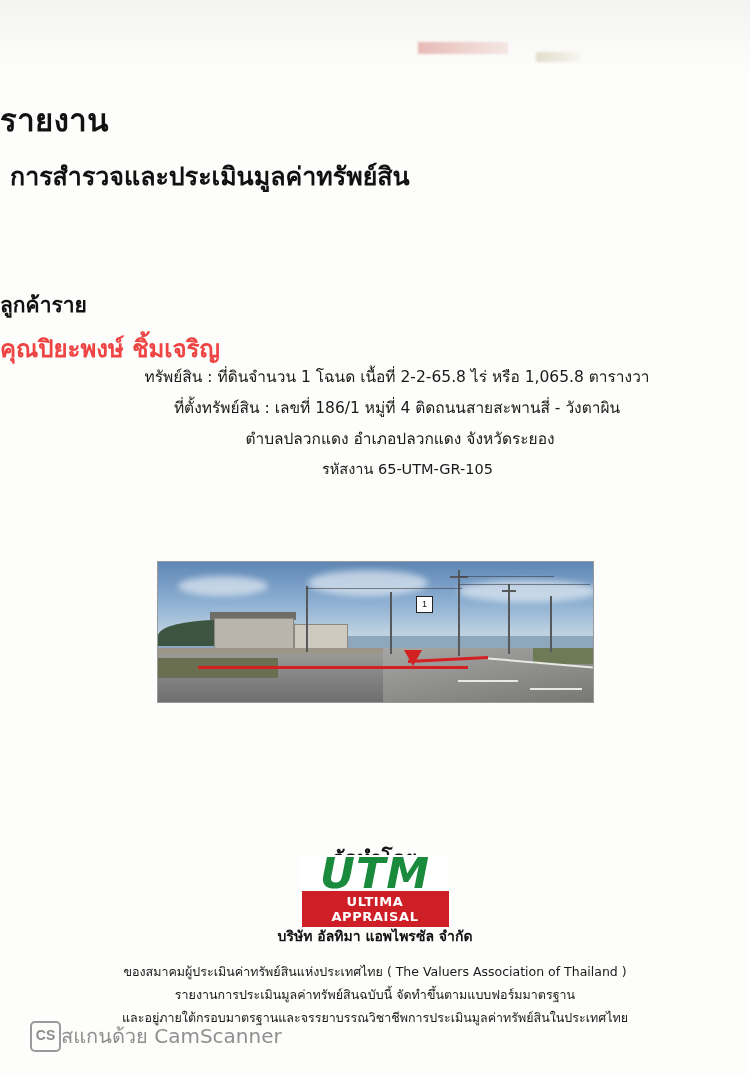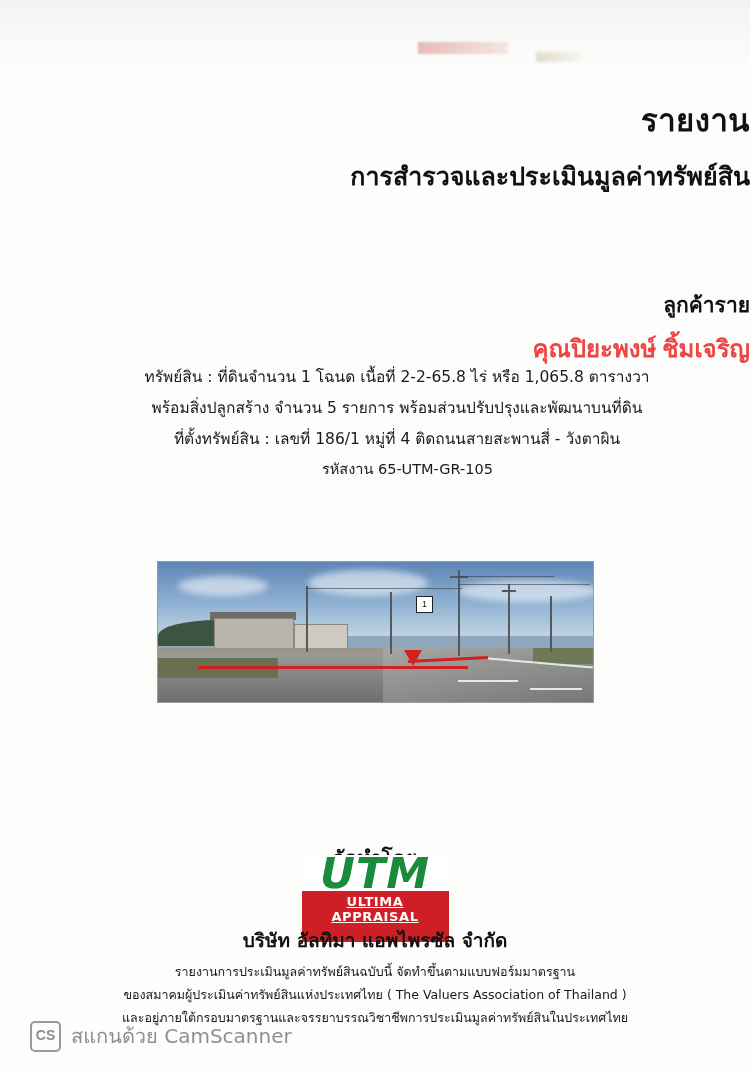--- a/index.html
+++ b/index.html
@@ -47,21 +47,21 @@
     background: linear-gradient(90deg, rgba(150,130,60,0.25), rgba(150,130,60,0.05));
     filter: blur(1.4px);
     pointer-events: none;
   }
 
   .title-block {
     position: absolute;
     top: 100px;
     left: 0;
     right: 0;
-    text-align: right;
+    text-align: left;
   }
   .title-main {
     font-size: 31px;
     font-weight: bold;
     letter-spacing: 0.5px;
     color: #111;
     line-height: 1.35;
   }
   .title-sub {
     font-size: 25px;
@@ -70,22 +70,21 @@
     margin-top: 18px;
     line-height: 1.35;
     padding-left: 10px;
   }
 
   .client-block {
     position: absolute;
     top: 288px;
     left: 0;
     right: 0;
-    text-align: right;
-    font-family: Liberation Serif, serif;
+    text-align: left;
   }
   .client-label {
     font-size: 21px;
     font-weight: bold;
     color: #111;
   }
   .client-name {
     font-size: 24px;
     font-weight: bold;
     color: #ef4444;
@@ -339,53 +338,51 @@
     width: 26px;
     height: 38px;
     background: #cf1f26;
   }
   .logo-bottom {
     background: #cf1f26;
     color: #ffffff;
     font-size: 13px;
     font-weight: bold;
     letter-spacing: 0.6px;
-    padding: 3px 0 18px;
+    padding: 3px 0 3px;
     font-family: "DejaVu Sans", sans-serif;
-    text-decoration: underline;
   }
 
   .company {
     position: absolute;
     top: 925px;
     left: 0;
     right: 0;
     text-align: center;
-    font-size: 19px;
+    font-size: 14px;
     font-weight: bold;
     color: #111;
   }
   .footnotes {
     position: absolute;
     top: 960px;
     left: 0;
     right: 0;
     text-align: center;
     font-size: 12.5px;
     line-height: 1.85;
     color: #1a1a1a;
   }
 
   .camscanner {
     position: absolute;
     left: 30px;
     bottom: 22px;
     display: flex;
     align-items: center;
-    gap: 10px;
     color: #8c8c8c;
   }
   .cs-badge {
     width: 27px;
     height: 27px;
     border: 2px solid #9a9a9a;
     border-radius: 5px;
     color: #8c8c8c;
     font-size: 14px;
     font-weight: bold;
@@ -412,22 +409,22 @@
     <div class="title-sub">การสำรวจและประเมินมูลค่าทรัพย์สิน</div>
   </div>
 
   <div class="client-block">
     <div class="client-label">ลูกค้าราย</div>
     <div class="client-name">คุณปิยะพงษ์  ชิ้มเจริญ</div>
   </div>
 
   <div class="details">
     <div class="line">ทรัพย์สิน : ที่ดินจำนวน  1  โฉนด  เนื้อที่  2-2-65.8  ไร่ หรือ 1,065.8 ตารางวา</div>
-    <div class="line">พร้อมสิ่งปลูกสร้าง  จำนวน  5  รายการ  พร้อมส่วนปรับปรุงและพัฒนาบนที่ดิน</div>
     <div class="line">ที่ตั้งทรัพย์สิน : เลขที่ 186/1  หมู่ที่  4  ติดถนนสายสะพานสี่ - วังตาผิน</div>
+    <div class="line indent">ตำบลปลวกแดง  อำเภอปลวกแดง จังหวัดระยอง</div>
     <div class="line job-code">รหัสงาน  65-UTM-GR-105</div>
   </div>
 
   <div class="photo-wrap">
     <div class="photo">
       <div class="ph-sky"></div>
       <div class="ph-cloud" style="left:150px; top:8px; width:120px; height:26px;"></div>
       <div class="ph-cloud" style="left:300px; top:18px; width:140px; height:22px;"></div>
       <div class="ph-cloud" style="left:20px; top:14px; width:90px; height:20px;"></div>
 
@@ -475,22 +472,22 @@
       <div class="logo-top">
         <span class="logo-utm">UTM</span>
       </div>
       <div class="logo-bottom">ULTIMA APPRAISAL</div>
     </div>
   </div>
 
   <div class="company">บริษัท  อัลทิมา  แอพไพรซัล  จำกัด</div>
 
   <div class="footnotes">
+    <div>ของสมาคมผู้ประเมินค่าทรัพย์สินแห่งประเทศไทย ( The Valuers Association of Thailand )</div>
     <div>รายงานการประเมินมูลค่าทรัพย์สินฉบับนี้  จัดทำขึ้นตามแบบฟอร์มมาตรฐาน</div>
-    <div>ของสมาคมผู้ประเมินค่าทรัพย์สินแห่งประเทศไทย ( The Valuers Association of Thailand )</div>
     <div>และอยู่ภายใต้กรอบมาตรฐานและจรรยาบรรณวิชาชีพการประเมินมูลค่าทรัพย์สินในประเทศไทย</div>
   </div>
 
   <div class="camscanner">
     <div class="cs-badge">CS</div>
     <div class="cs-text">สแกนด้วย CamScanner</div>
   </div>
 
 </div>
 

